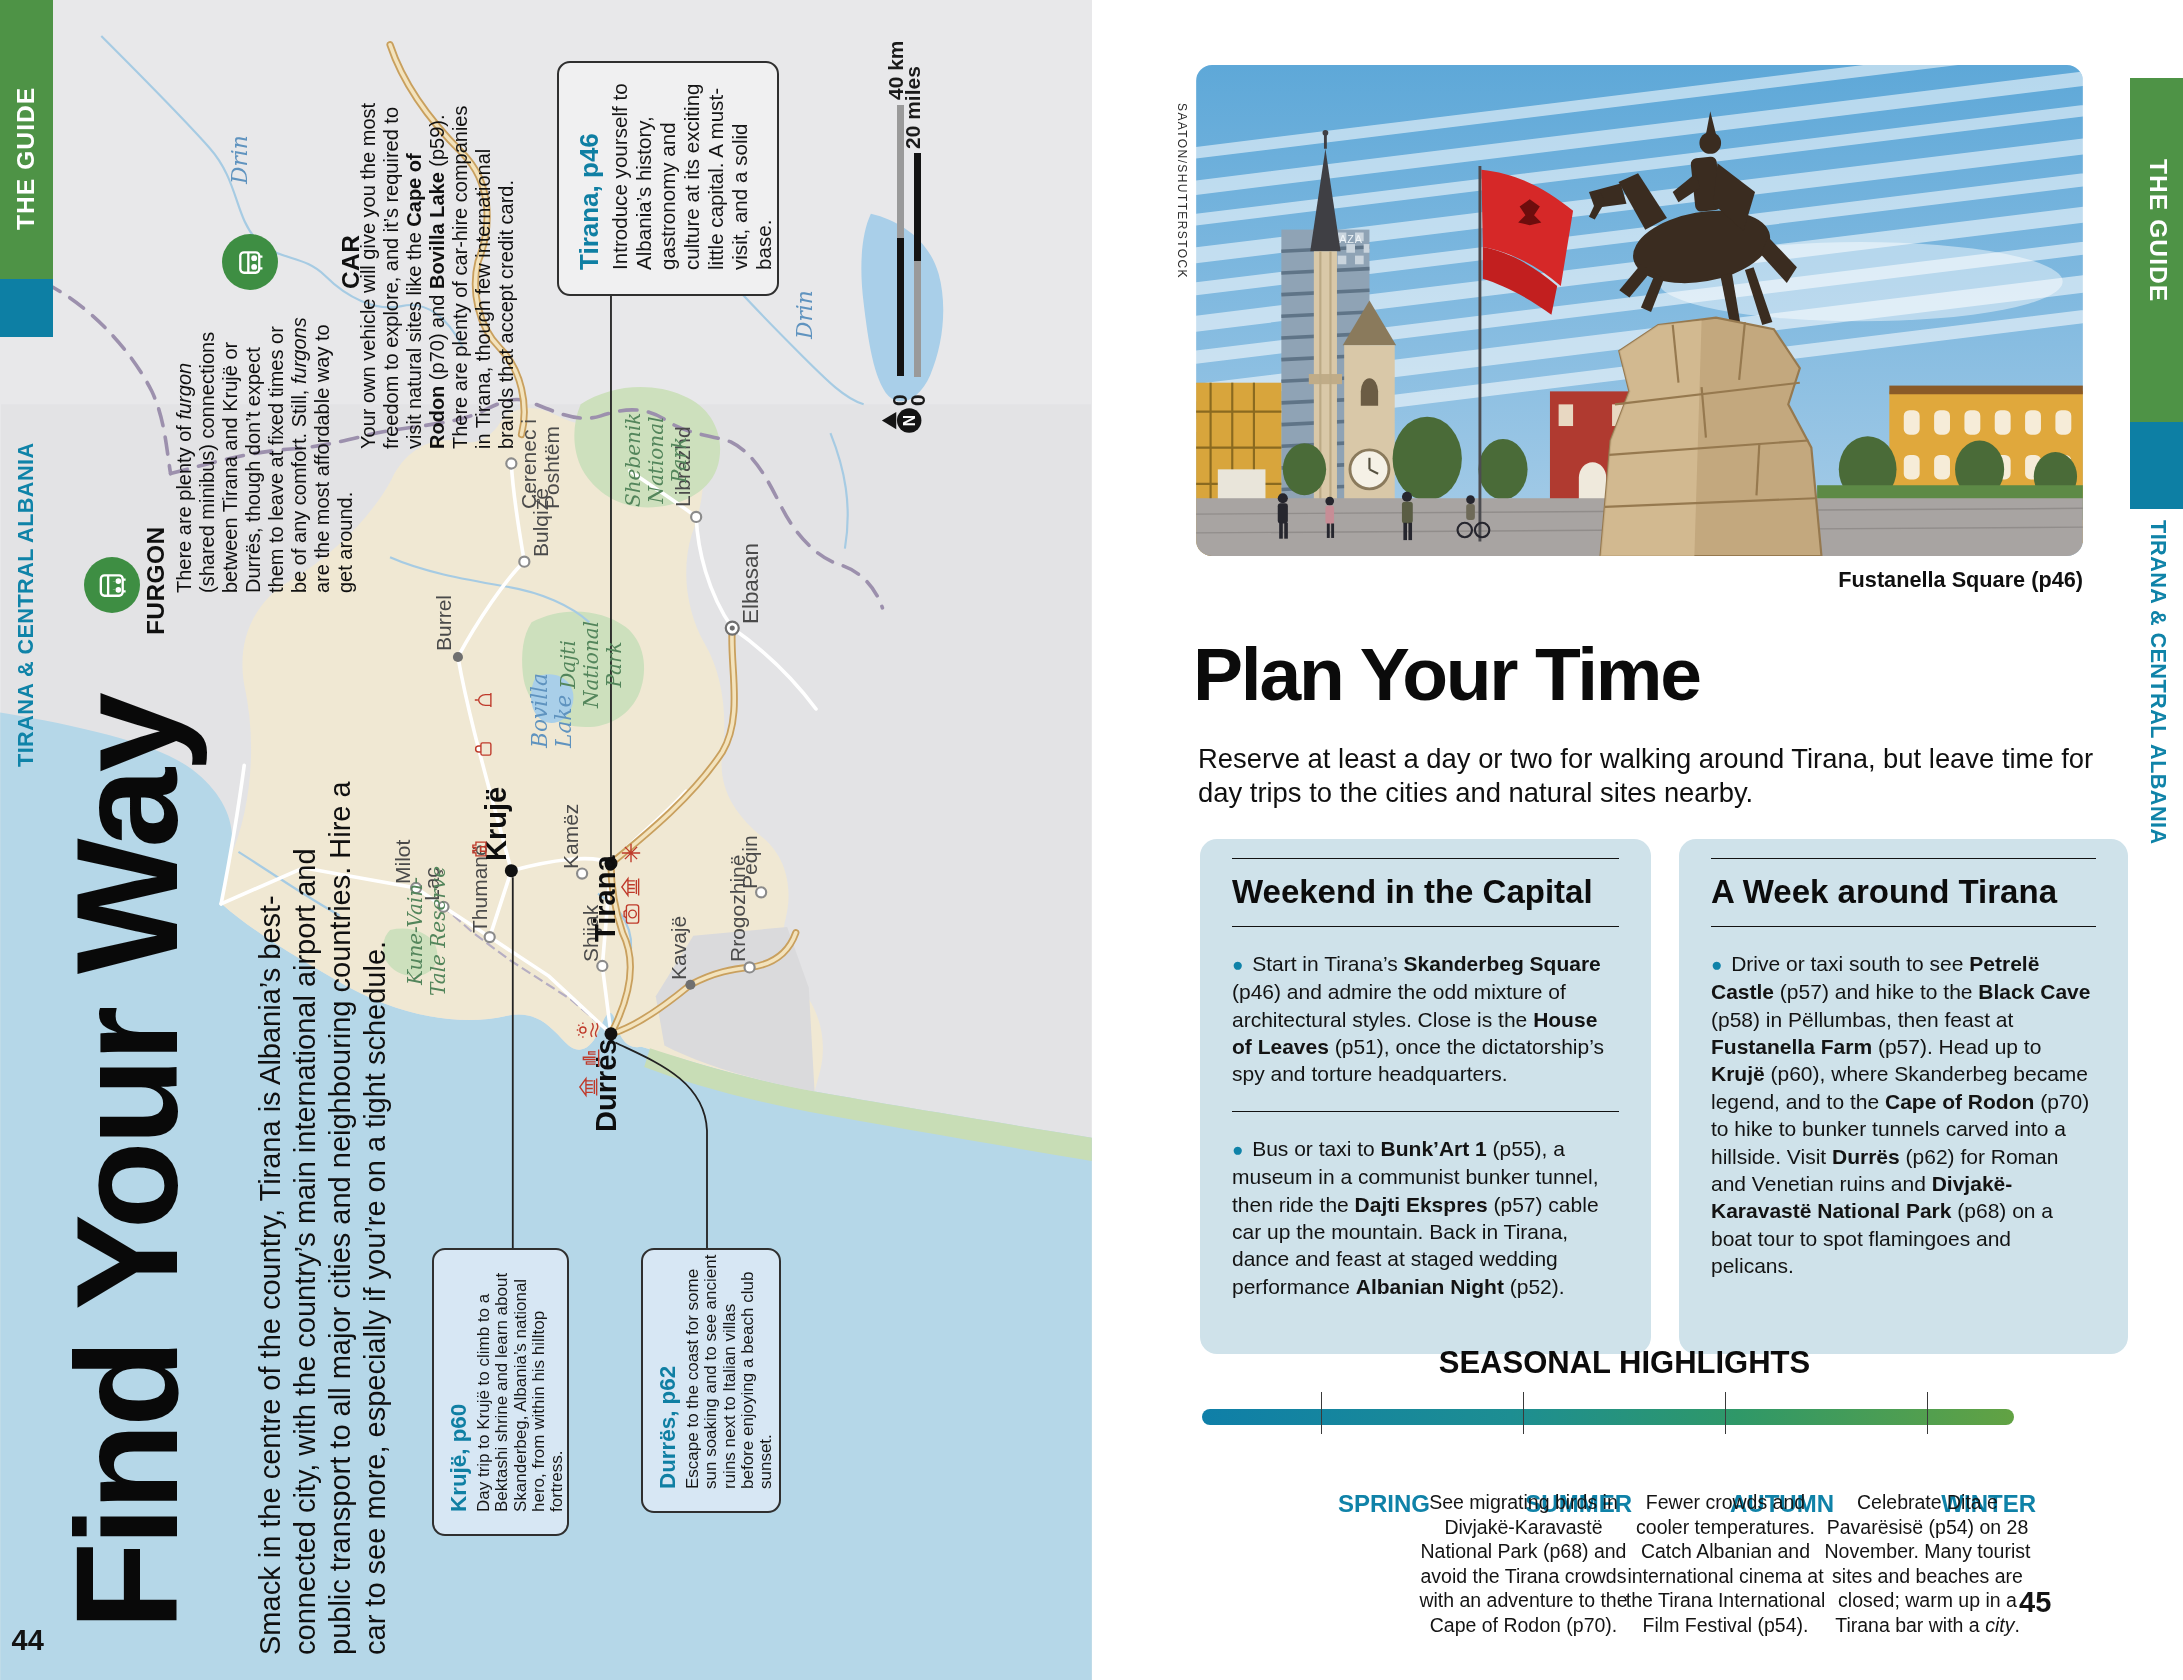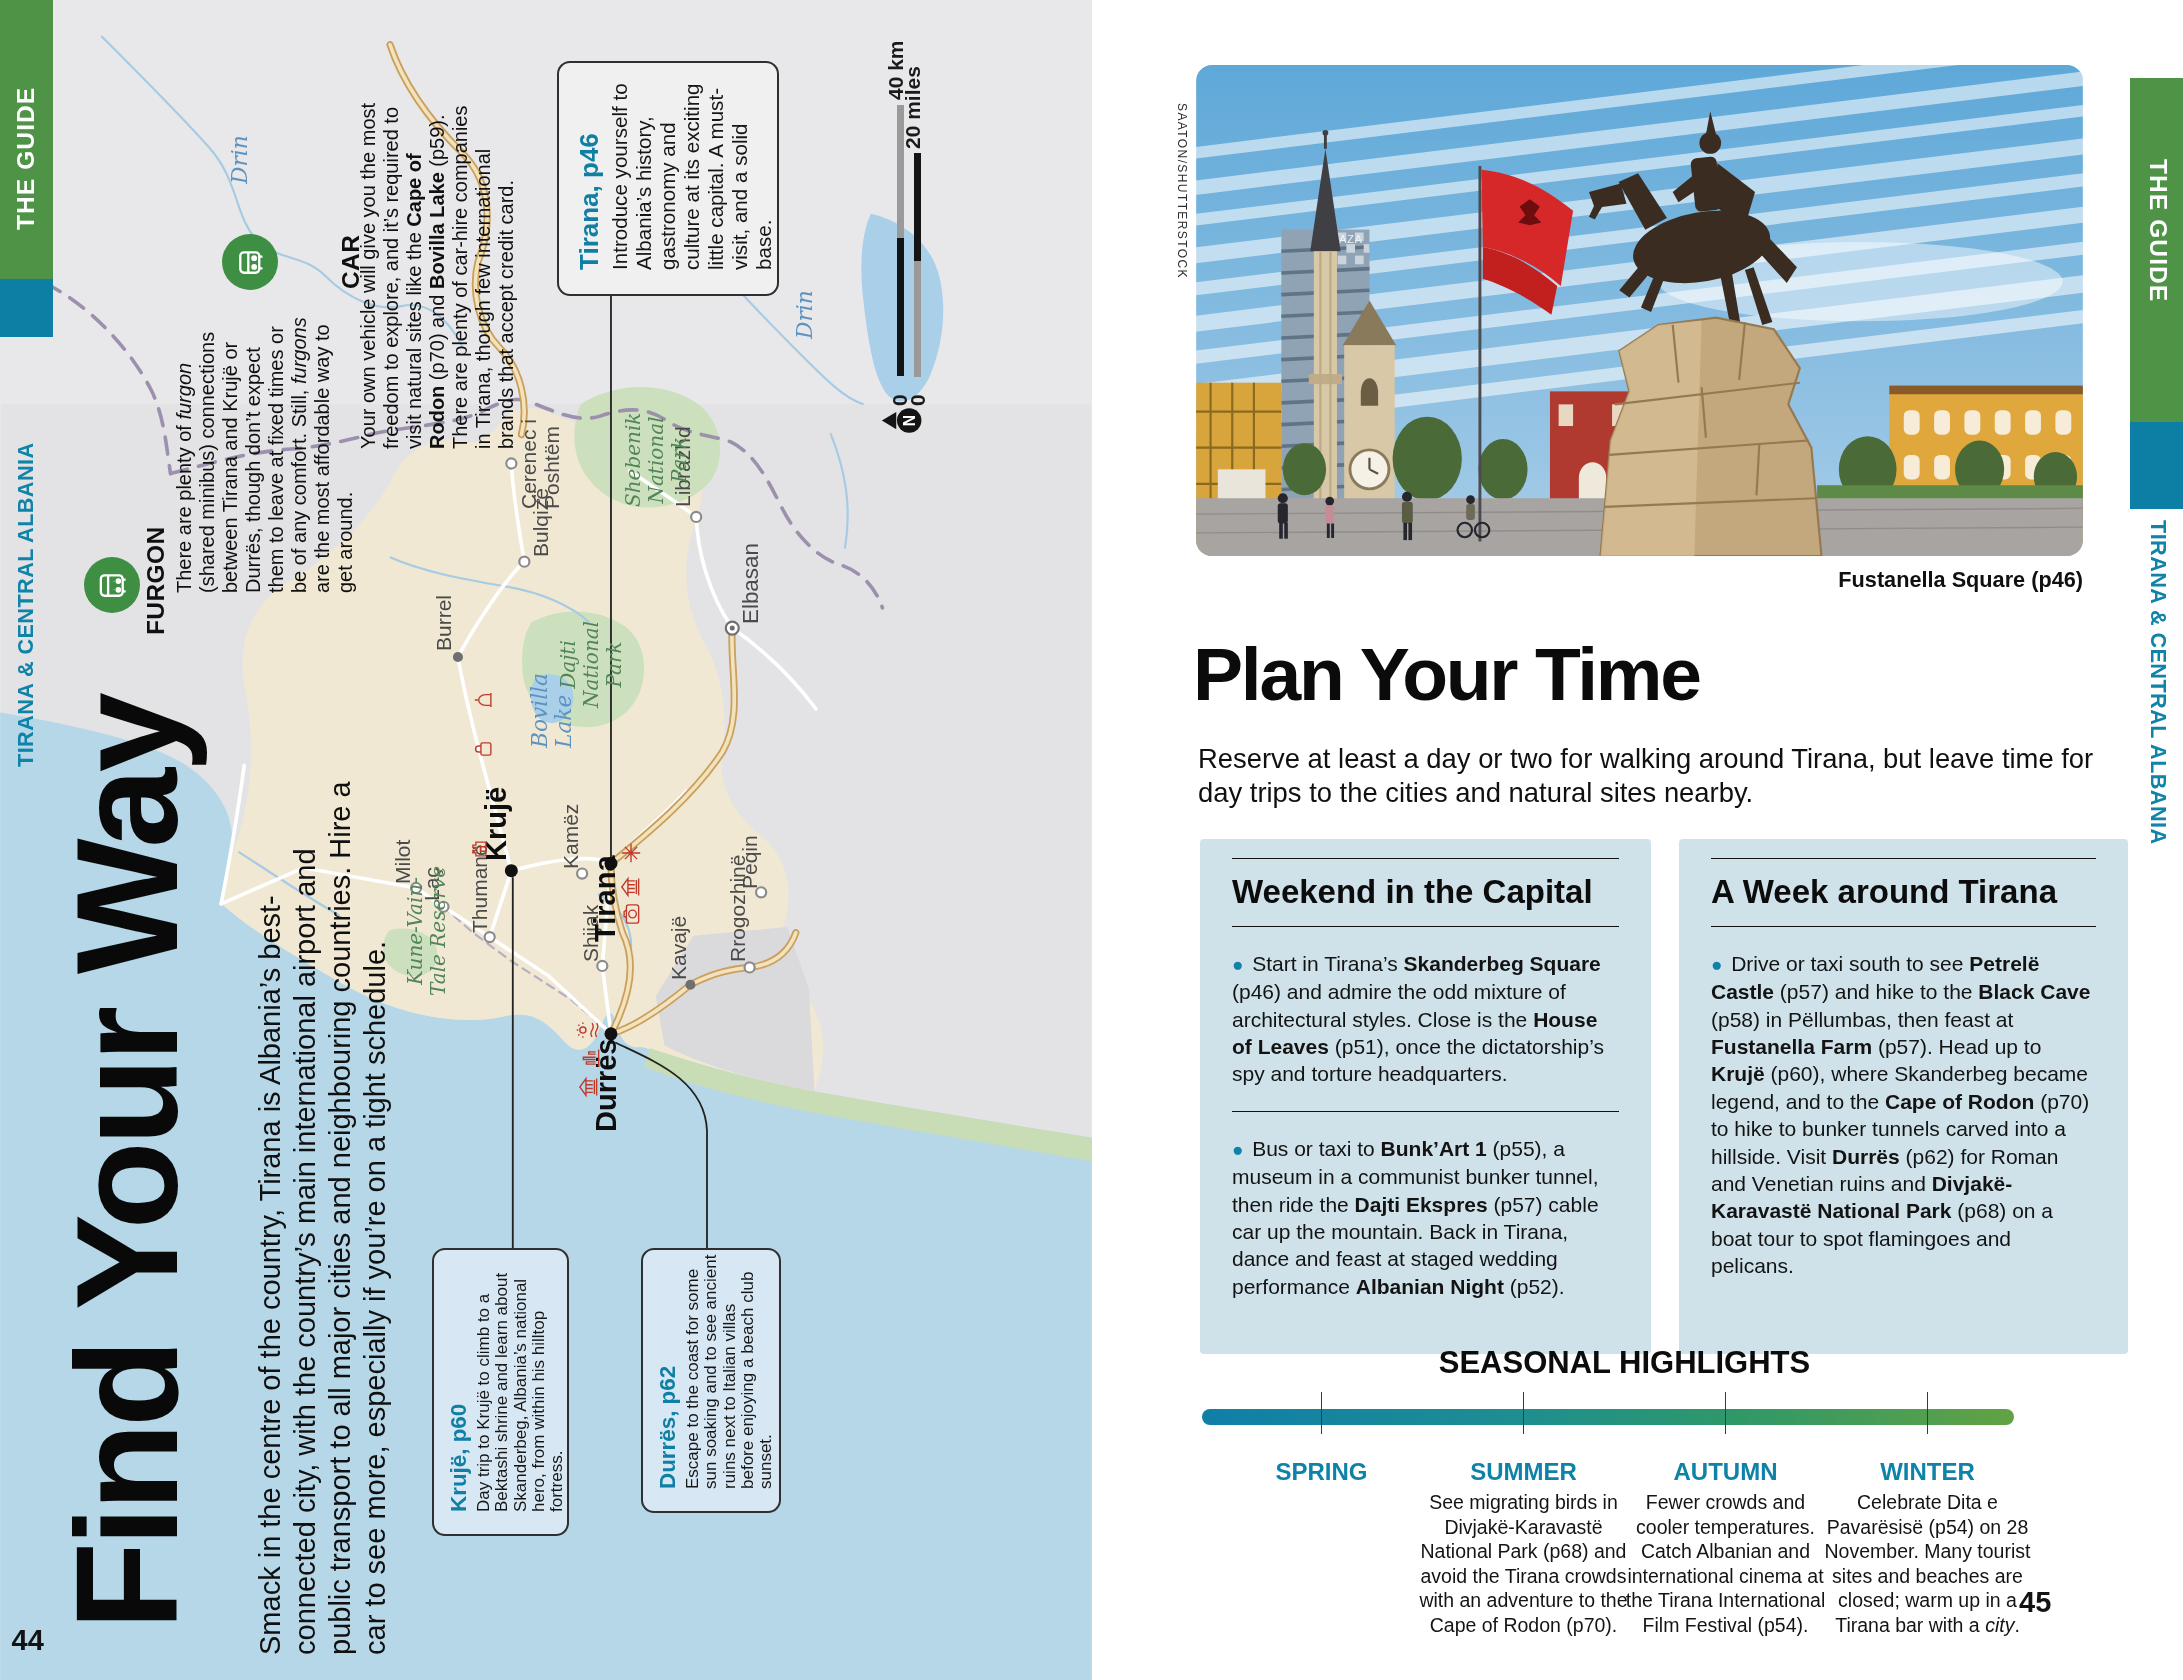--- a/index.html
+++ b/index.html
@@ -34,31 +34,31 @@
   
   .tab-green{position:absolute;background:#4e9346;}
   .tab-teal{position:absolute;background:#0d7fa4;}
   .tab-guide{font:700 24.5px/1 "Liberation Sans",sans-serif;color:#fff;letter-spacing:1.1px;}
   .tab-region{font:700 21.7px/1 "Liberation Sans",sans-serif;color:#0f83a8;letter-spacing:0.4px;}
   
   .credit{font:12px/1 "Liberation Sans",sans-serif;color:#2c2c2c;letter-spacing:1.4px;}
   .photocap{position:absolute;font:700 21.7px/1 "Liberation Sans",sans-serif;color:#101010;text-align:right;}
   .ptitle{position:absolute;font:600 75px/1.04 "Liberation Sans",sans-serif;letter-spacing:-2.2px;color:#0b0b0b;}
   .pintro{position:absolute;font:27.4px/34px "Liberation Sans",sans-serif;color:#101010;}
-  .infobox{position:absolute;background:#cfe2ea;border-radius:4px;padding:19px 32px 29px;box-sizing:border-box;height:515px;}
+  .infobox{position:absolute;background:#cfe2ea;border-radius:17px;padding:19px 32px 29px;box-sizing:border-box;height:515px;}
   .rule{border-top:1.8px solid #121212;}
   .infobox h2{font:700 33px/1.15 "Liberation Sans",sans-serif;margin:14.4px 0;color:#0c0c0c;}
   .bullet{margin-top:23px;font:21px/27.4px "Liberation Sans",sans-serif;color:#131313;}
   .dot::before{content:"\25CF";color:#0f82a8;font-size:19px;margin-right:8.7px;}
   .divider{border-top:1.4px solid #121212;margin-top:23px;}
   .seasonhead{position:absolute;font:700 31px/1 "Liberation Sans",sans-serif;color:#0c0c0c;text-align:center;}
   .gradbar{position:absolute;height:16px;border-radius:8px;
            background:linear-gradient(90deg,#0f7fa8 0%,#1d8e92 38%,#2f9868 66%,#62a243 100%);}
   .tick{position:absolute;width:1.4px;height:42px;background:#3a3a3a;}
-  .season-name{position:absolute;font:700 24px/1 "Liberation Sans",sans-serif;color:#0f82a8;text-align:center;}
+  .season-name{position:absolute;font:700 24px/1 "Liberation Sans",sans-serif;color:#0f82a8;text-align:right;margin-top:32px;}
   .season-text{position:absolute;font:19.5px/24.5px "Liberation Sans",sans-serif;color:#141414;text-align:center;}
   
   .poi{position:absolute;width:26px;height:26px;transform:rotate(-90deg);}
   .poi svg{width:26px;height:26px;}
   .mapdotlab{white-space:pre-line;}
 </style>
 </head>
 <body>
 
 <div id="stage">

